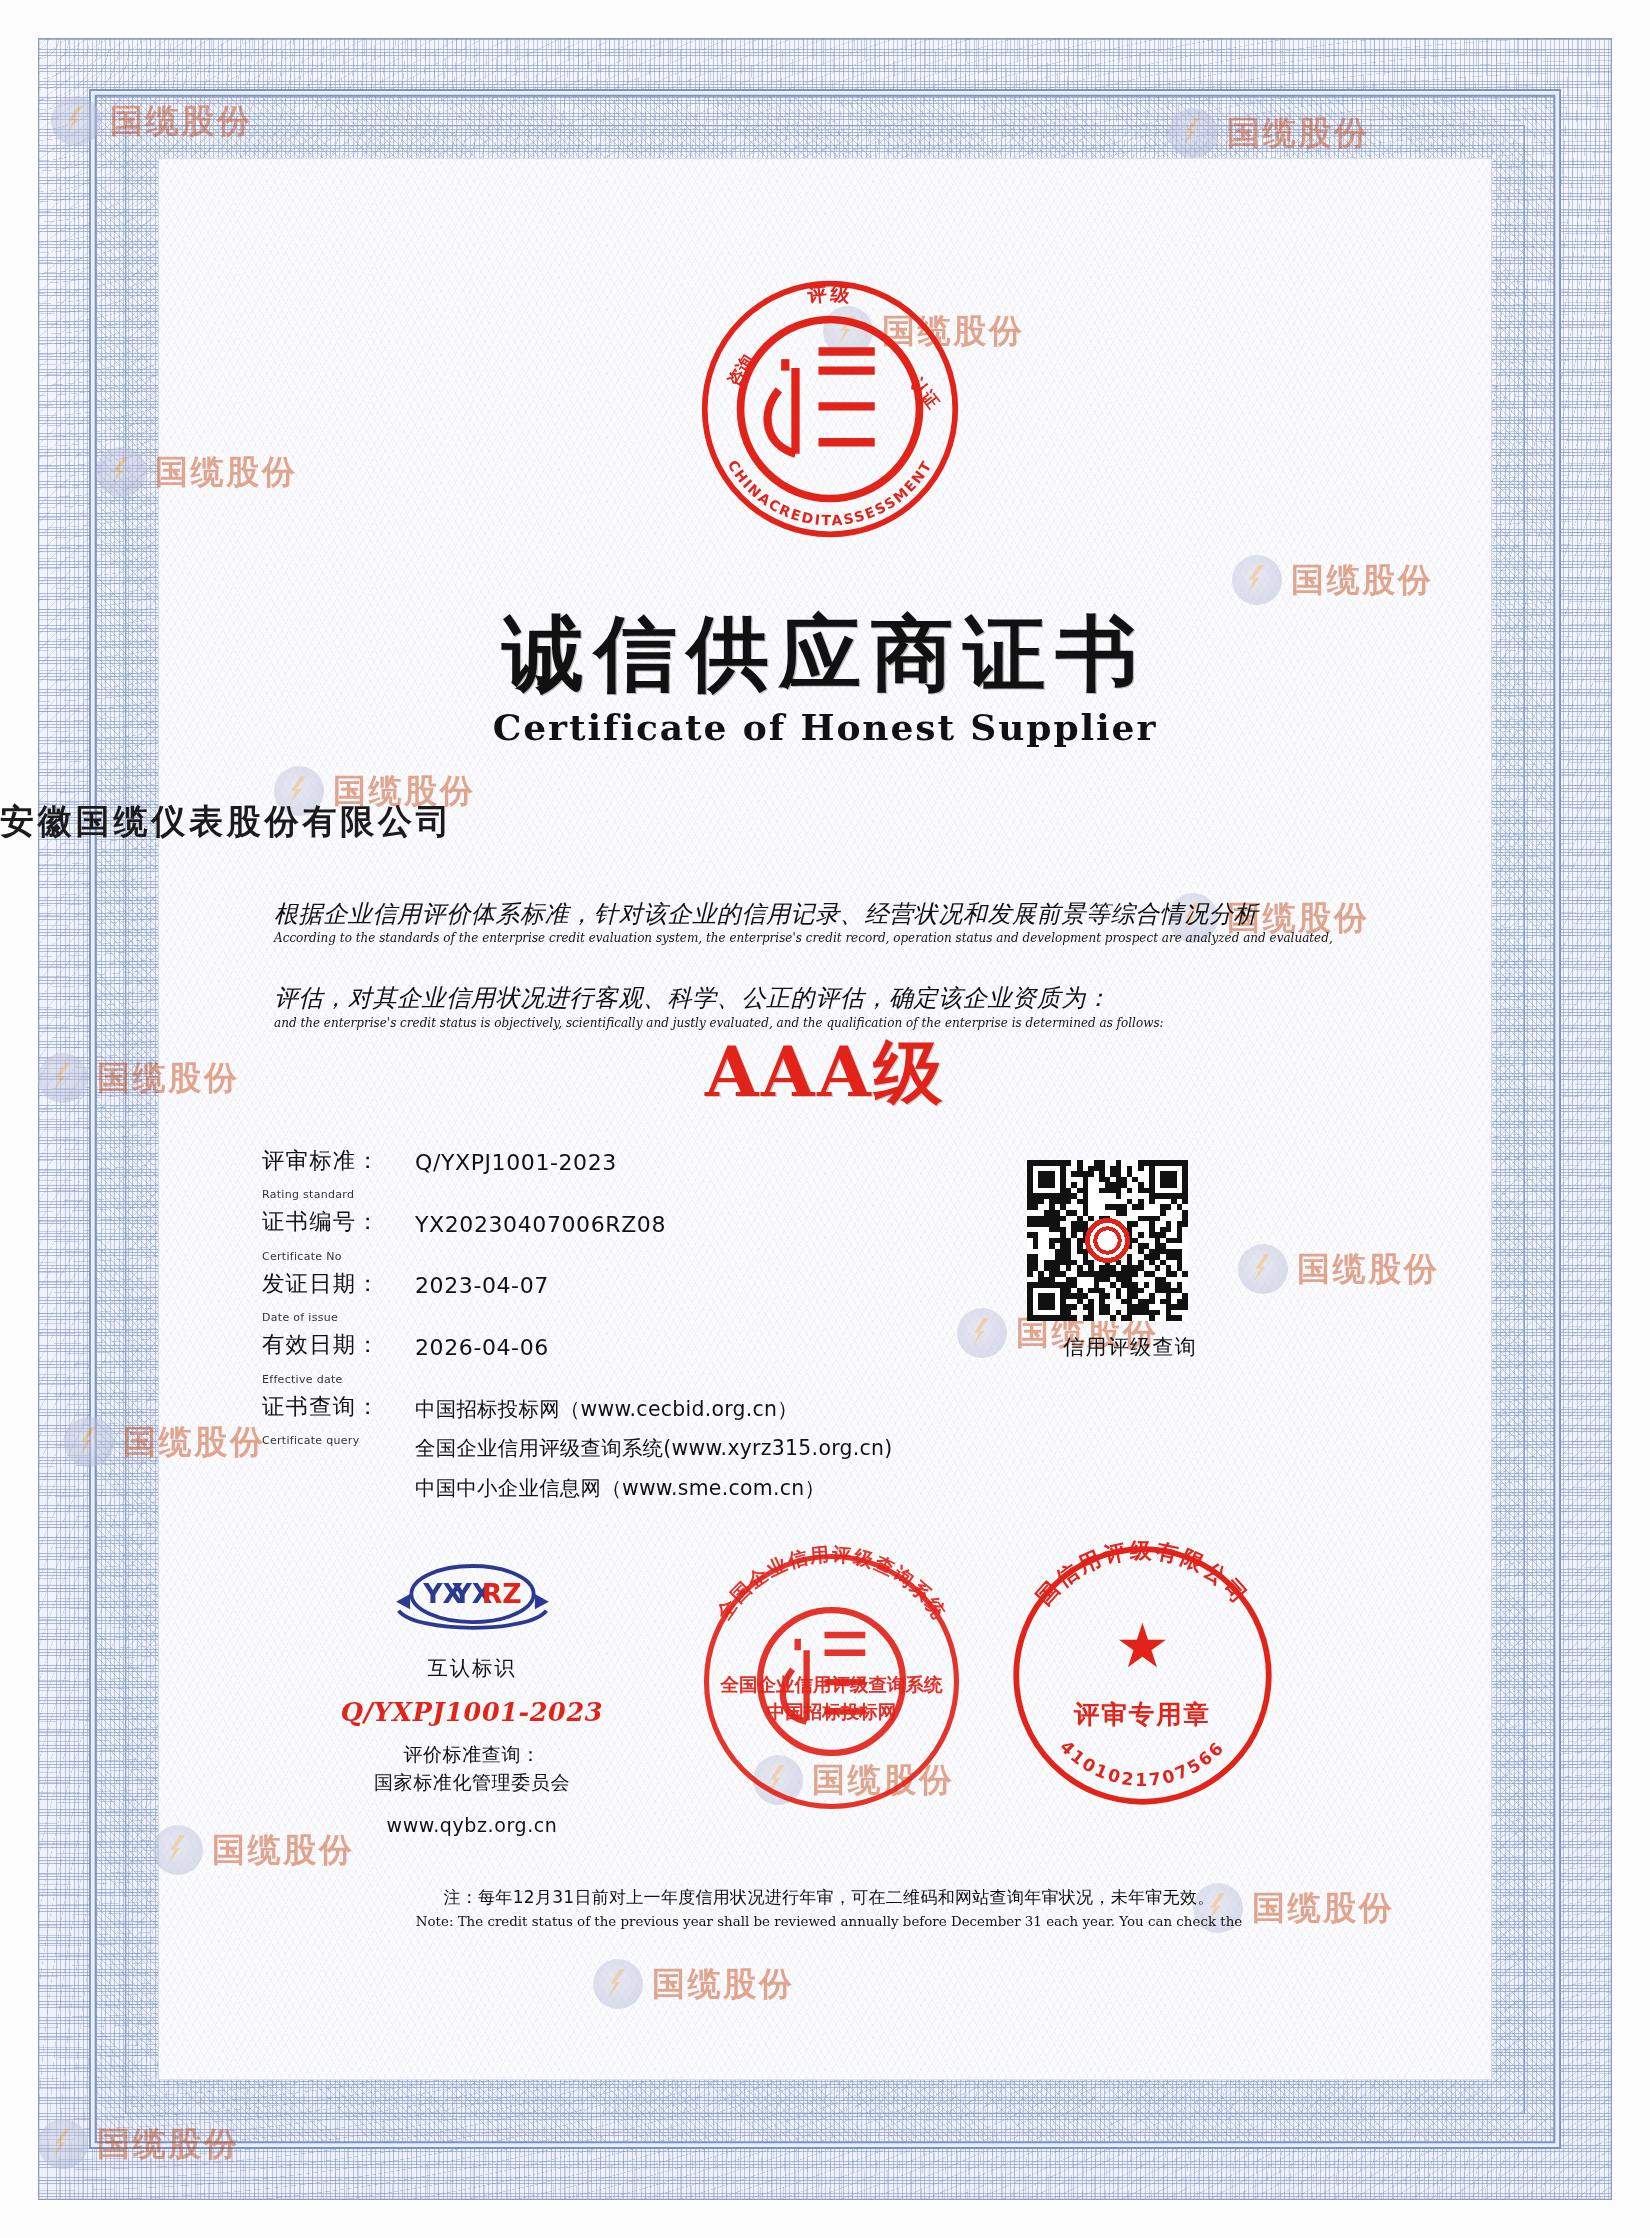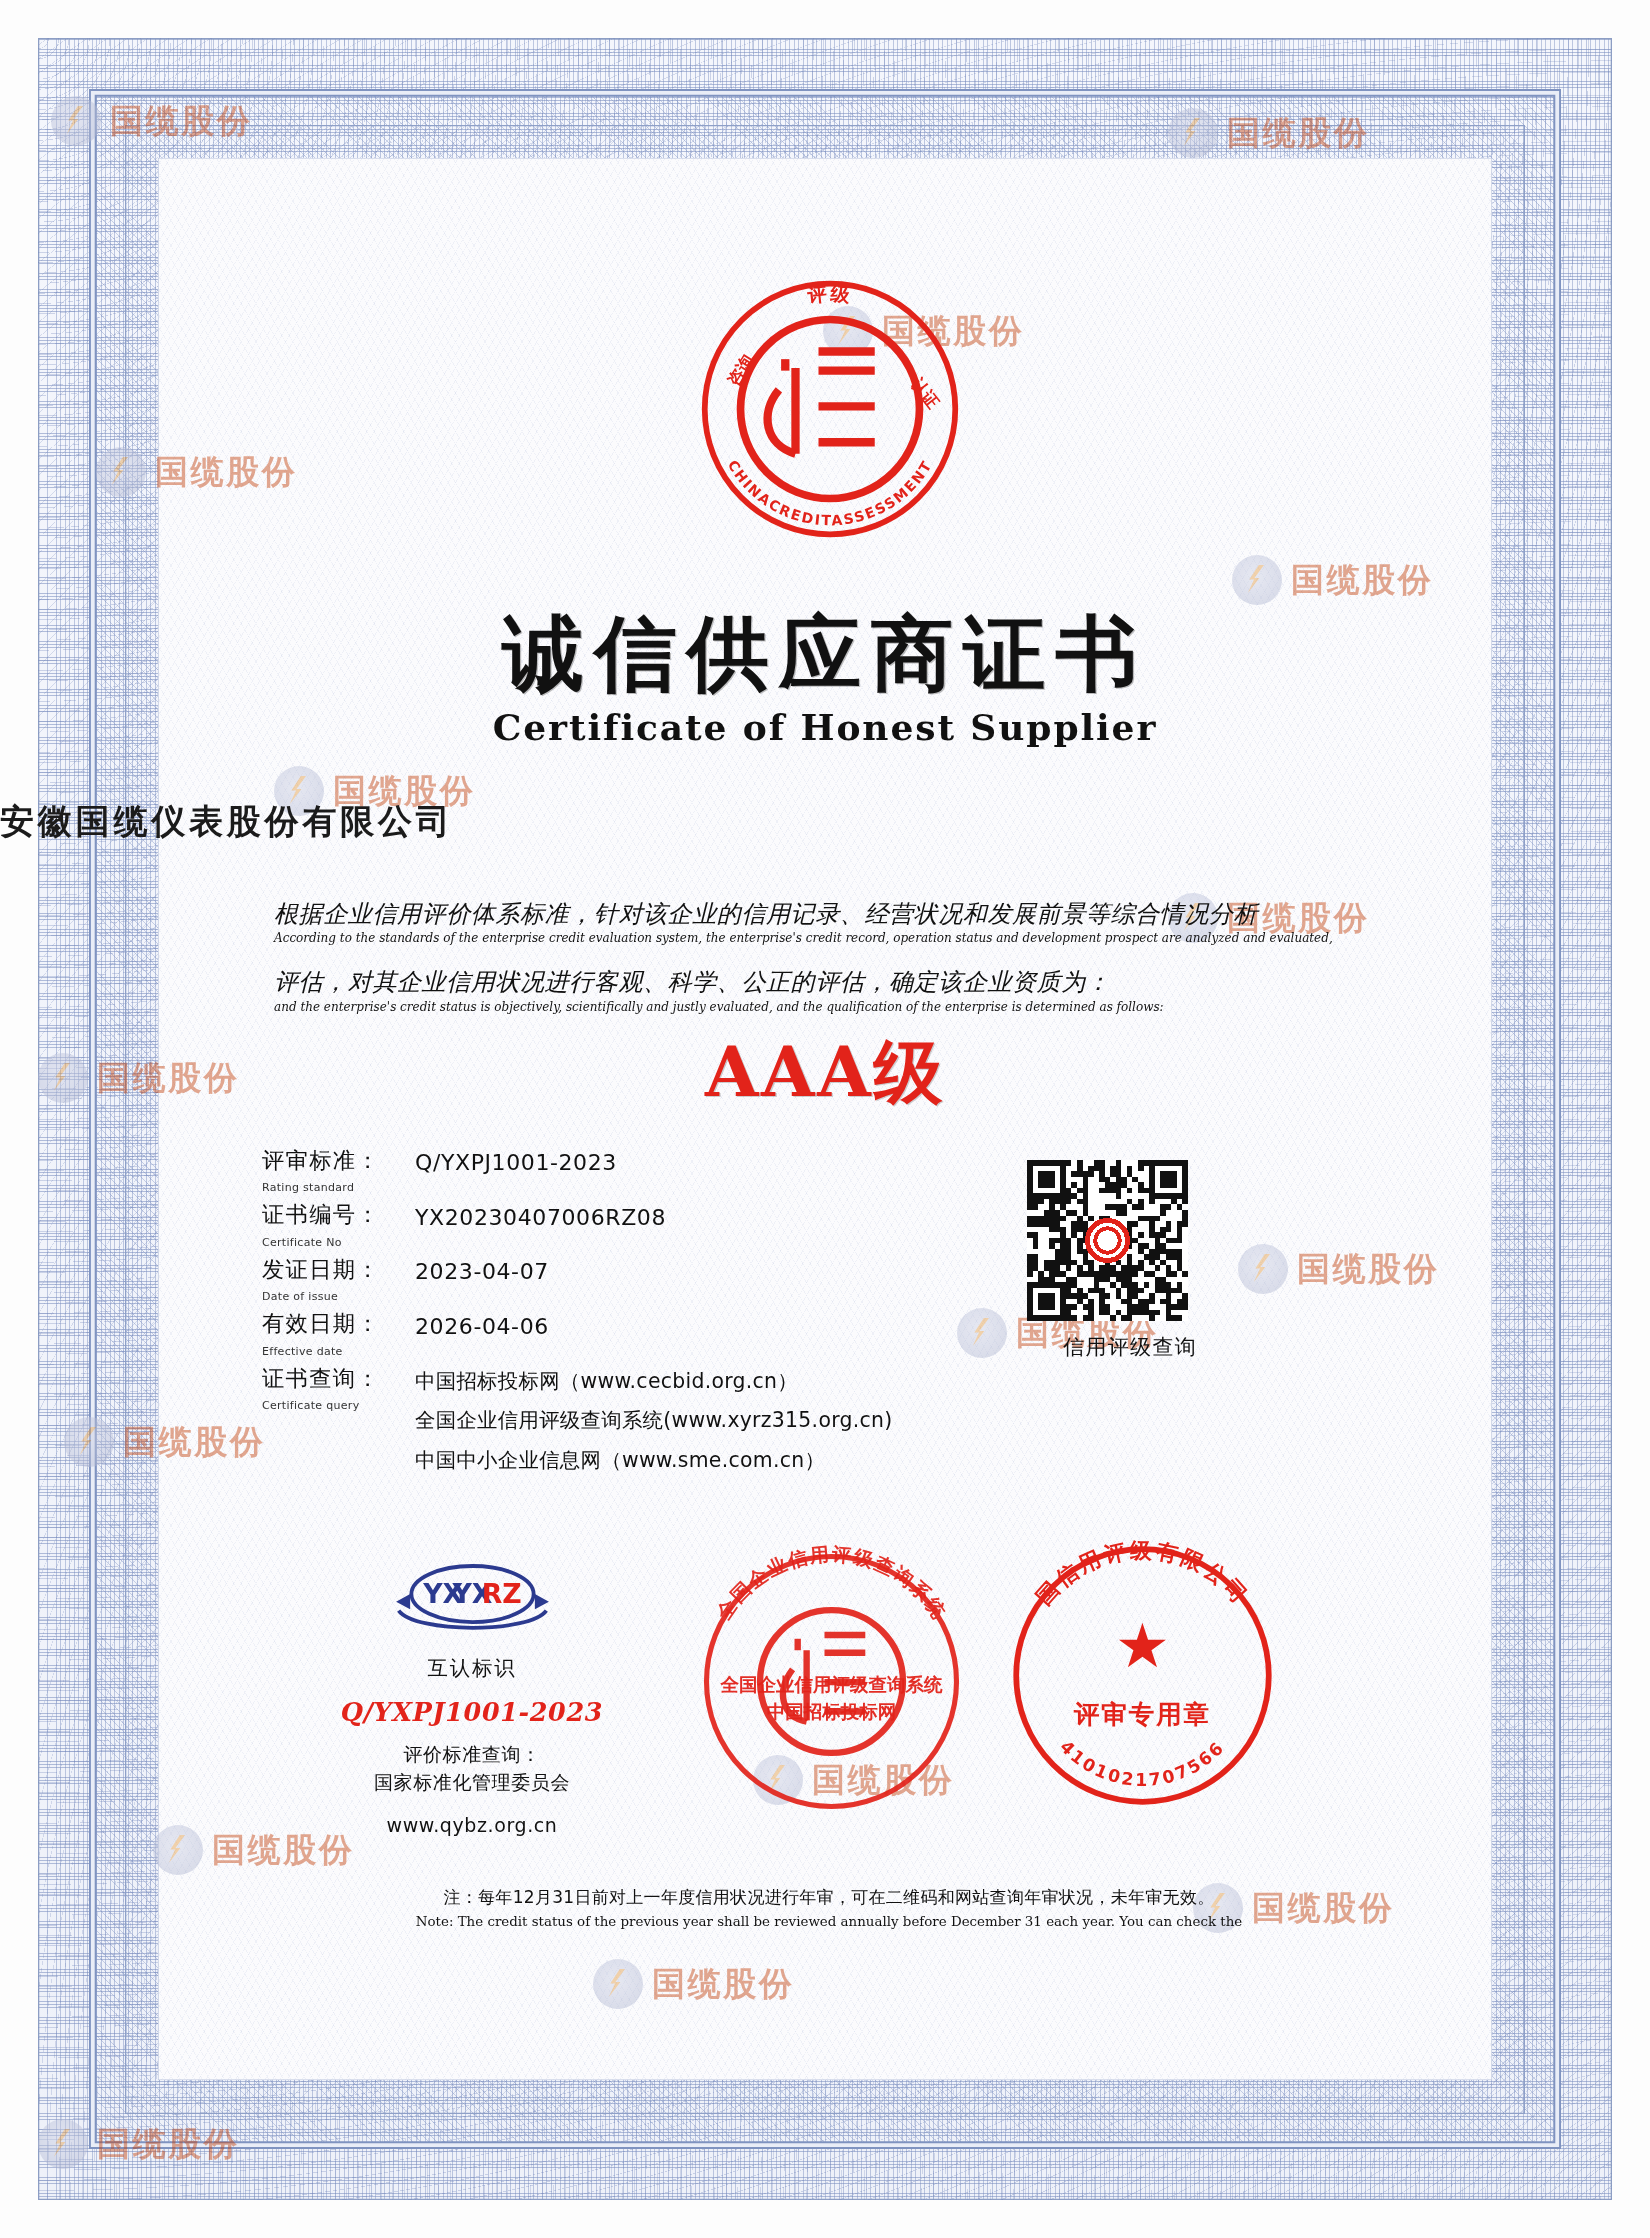--- a/index.html
+++ b/index.html
@@ -166,21 +166,21 @@
     line-height: 1.2;
   }
   .para-en {
     font-family: "DejaVu Serif", serif;
     font-size: 12px;
     color: #111;
     line-height: 1.25;
     margin-top: 2.6px;
     letter-spacing: 0px;
   }
-  .para-row-2 { margin-top: 22px; }
+  .para-row-2 { margin-top: 38px; }
 
   
   .grade {
     position: absolute;
     left: 0; right: 0;
     top: 1027px;
     text-align: center;
     font-family: "DejaVu Serif", serif;
     font-weight: 700;
     font-size: 69px;
@@ -210,21 +210,21 @@
     font-size: 22.3px;
     color: #111;
     letter-spacing: 1.3px;
     line-height: 1.05;
   }
   .lbl-en {
     font-family: "DejaVu Sans", sans-serif;
     font-size: 11px;
     color: #333;
     letter-spacing: 0.3px;
-    margin-top: 9px;
+    margin-top: 16px;
   }
   .detail-value {
     font-family: "DejaVu Sans", sans-serif;
     font-size: 22px;
     color: #111;
     padding-top: 1.3px;
     letter-spacing: 0.6px;
   }
   .query-lines .q-line {
     font-family: "DejaVu Sans", sans-serif;

